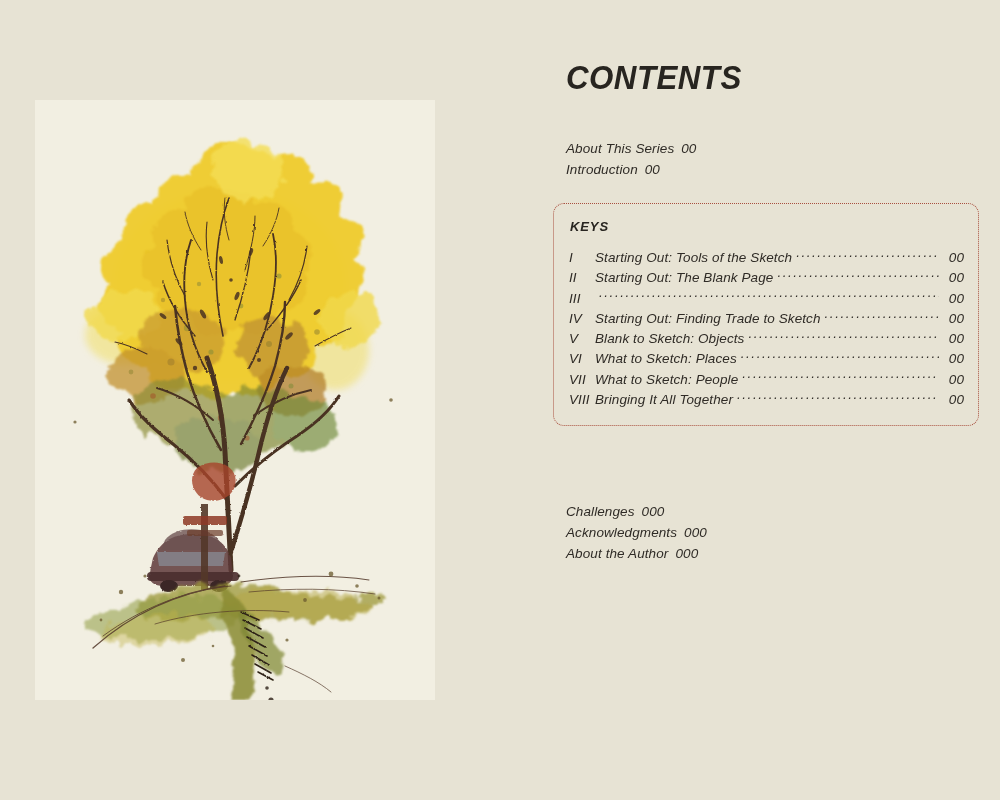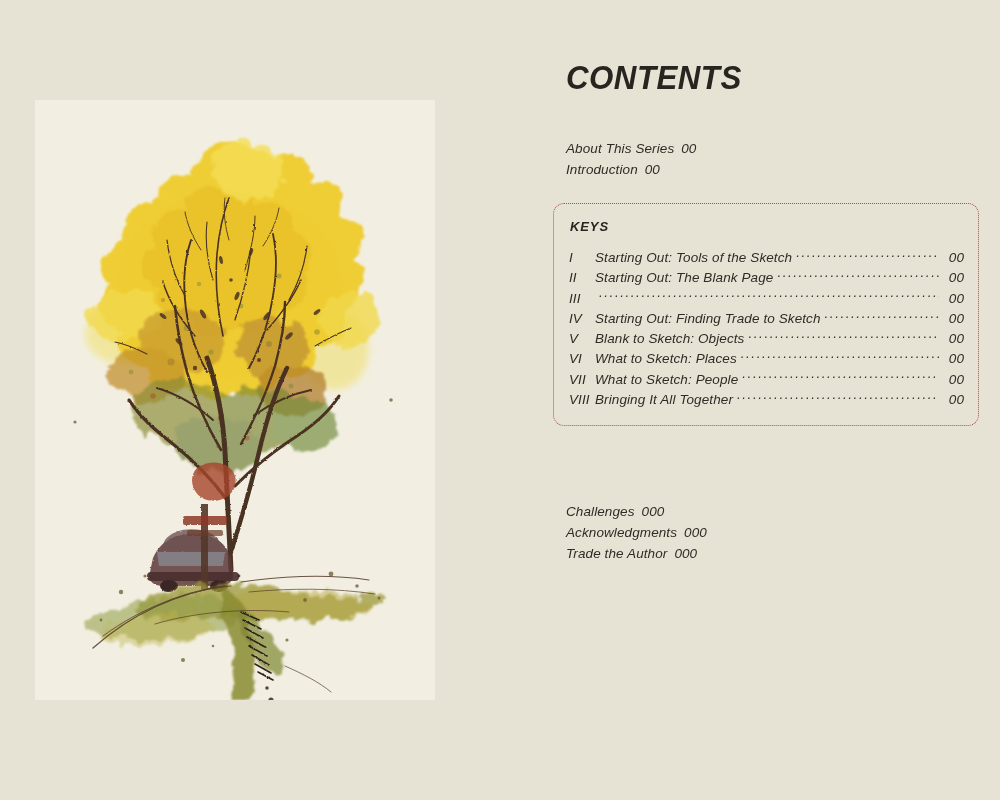--- a/index.html
+++ b/index.html
@@ -425,18 +425,18 @@
     </div>
 
     <div class="back-list">
       <div class="row">
         <span>Challenges</span><span class="pg">000</span>
       </div>
       <div class="row">
         <span>Acknowledgments</span><span class="pg">000</span>
       </div>
       <div class="row">
-        <span>Trade the Author</span><span class="pg">000</span>
+        <span>About the Author</span><span class="pg">000</span>
       </div>
     </div>
 
   </div>
 </div>
 
 </body></html>

